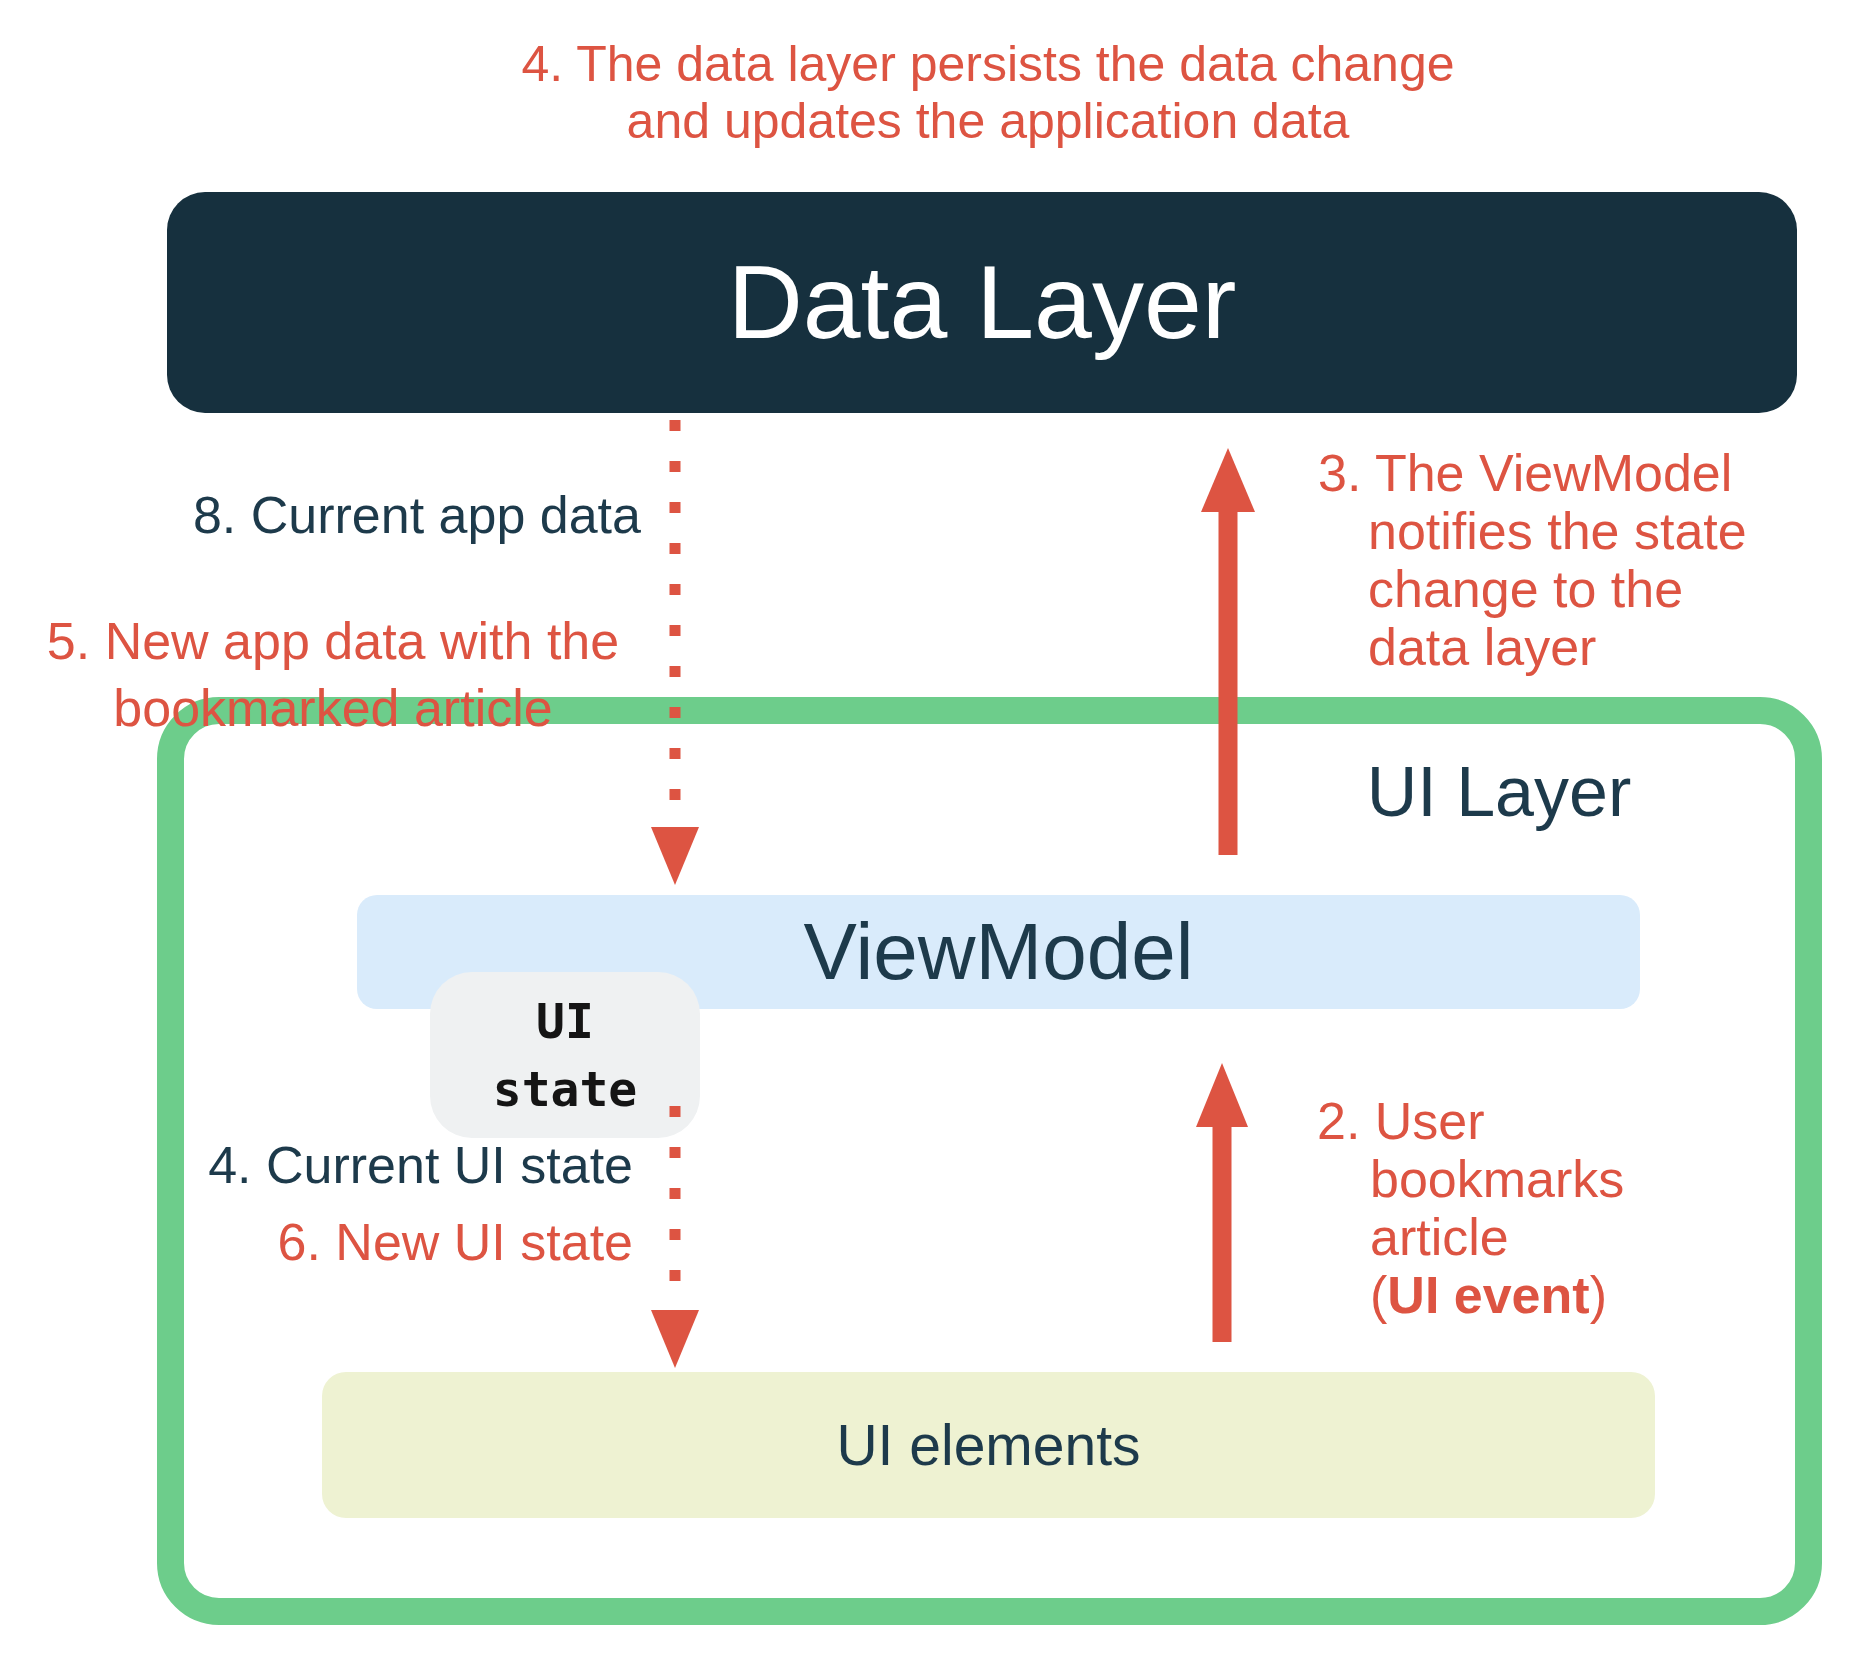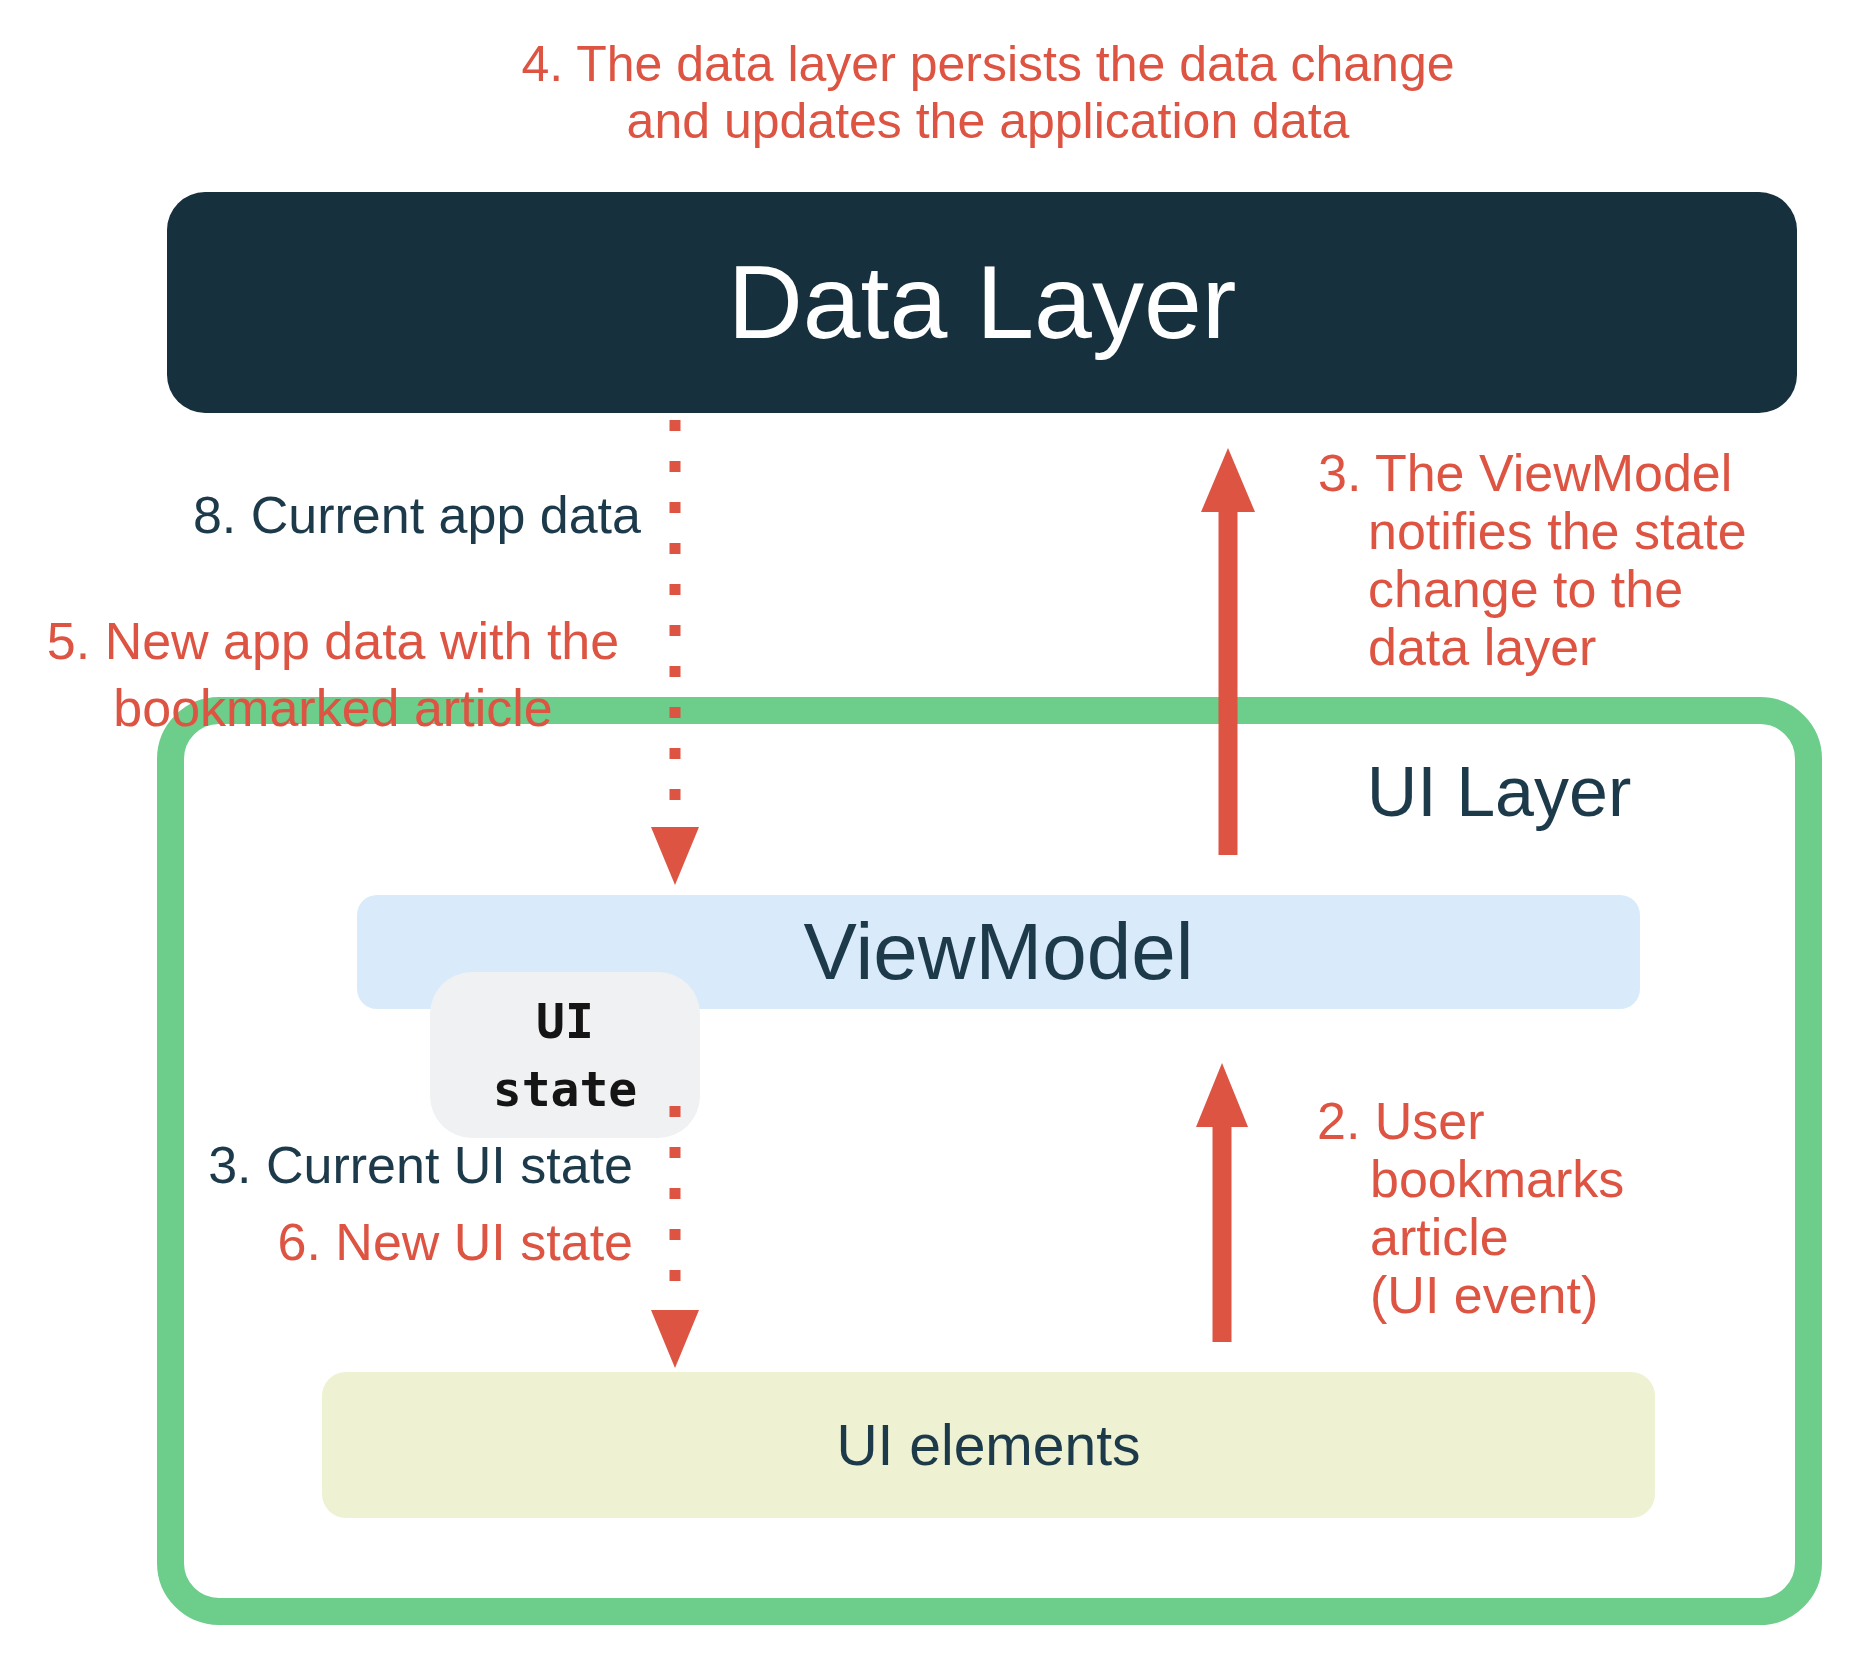--- a/index.html
+++ b/index.html
@@ -73,21 +73,21 @@
   .label-0 { left: 141px; top: 486px; width: 500px; text-align: right; color: var(--navy_text); }
   .label-5 { left: 23px;  top: 608px; width: 620px; text-align: center; line-height: 67px; color: var(--red); white-space: pre-line; }
   .label-1 { left: 133px; top: 1136px; width: 500px; text-align: right; color: var(--navy_text); }
   .label-6 { left: 133px; top: 1213px; width: 500px; text-align: right; color: var(--red); }
 
   .label-3 { left: 1318px; top: 444px; width: 500px; color: var(--red); padding-left: 50px; }
   .label-2 { left: 1317px; top: 1092px; width: 420px; color: var(--red); padding-left: 53px; }
   .hang { text-indent: -50px; white-space: pre-line; }
   .label-2 .hang { text-indent: -53px; }
   .event-line { text-indent: 0; }
-  .event-line b { font-weight: normal; text-align: center; }
+  .event-line b { font-weight: bold; text-align: center; }
 
   svg.overlay { position: absolute; left: 0; top: 0; pointer-events: none; }
 </style>
 </head>
 <body>
 
 <div class="abs top-note">
   <div>4. The data layer persists the data change</div>
   <div>and updates the application data</div>
 </div>
@@ -106,21 +106,21 @@
 <div class="abs ui-state-chip">UI
 state</div>
 
 <div class="abs ui-elements-box">
   <span class="ui-elements-label">UI elements</span>
 </div>
 
 <div class="abs side-label label-0">8. Current app data</div>
 <div class="abs side-label label-5">5. New app data with the
 bookmarked article</div>
-<div class="abs side-label label-1">3. Current UI state</div>
+<div class="abs side-label label-1">4. Current UI state</div>
 <div class="abs side-label label-6">6. New UI state</div>
 
 <div class="abs side-label label-3">
   <div class="hang">3. The ViewModel
 notifies the state
 change to the
 data layer</div>
 </div>
 <div class="abs side-label label-2">
   <div class="hang">2. User

